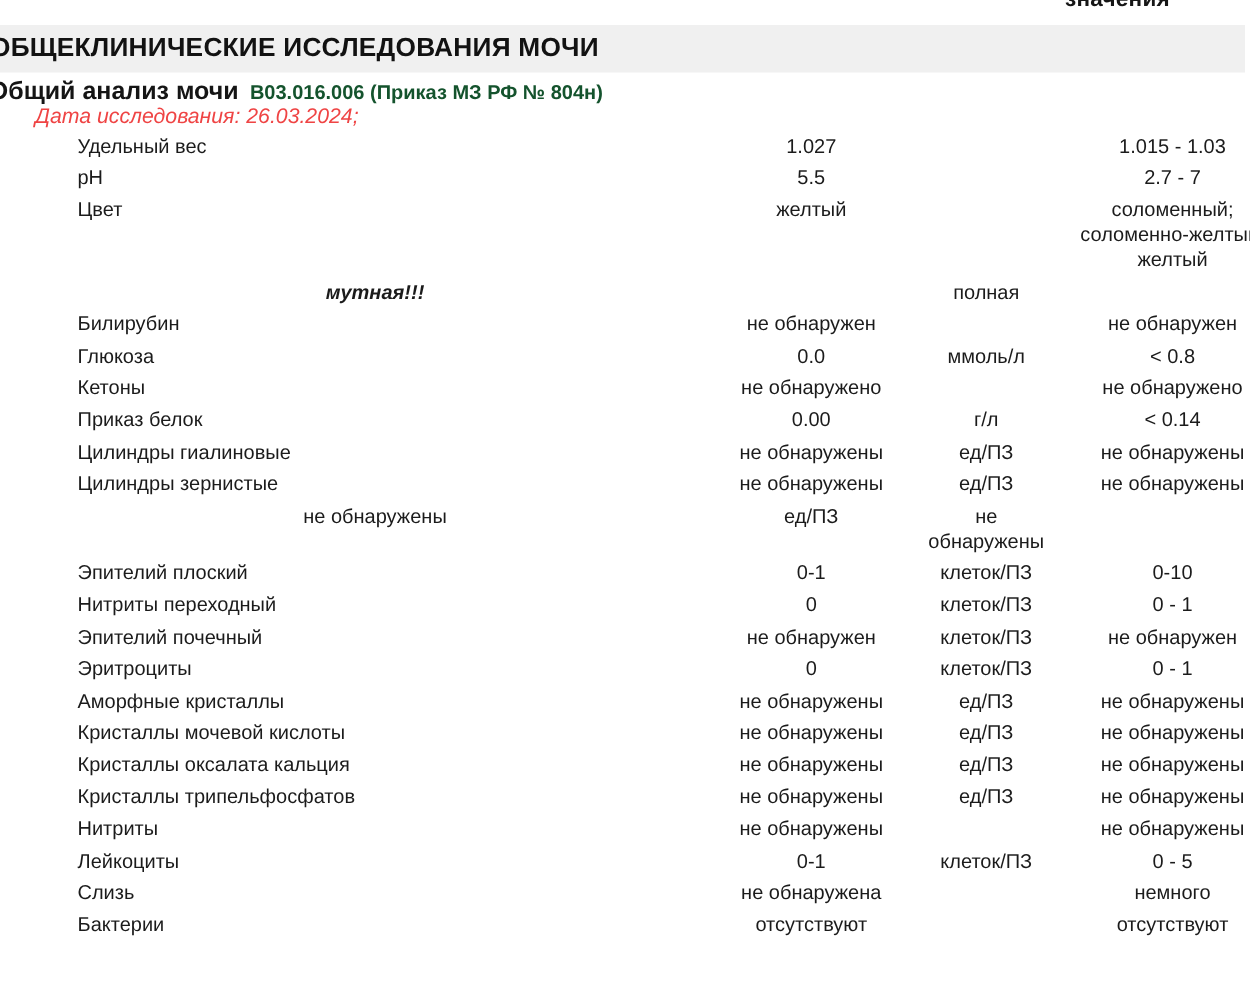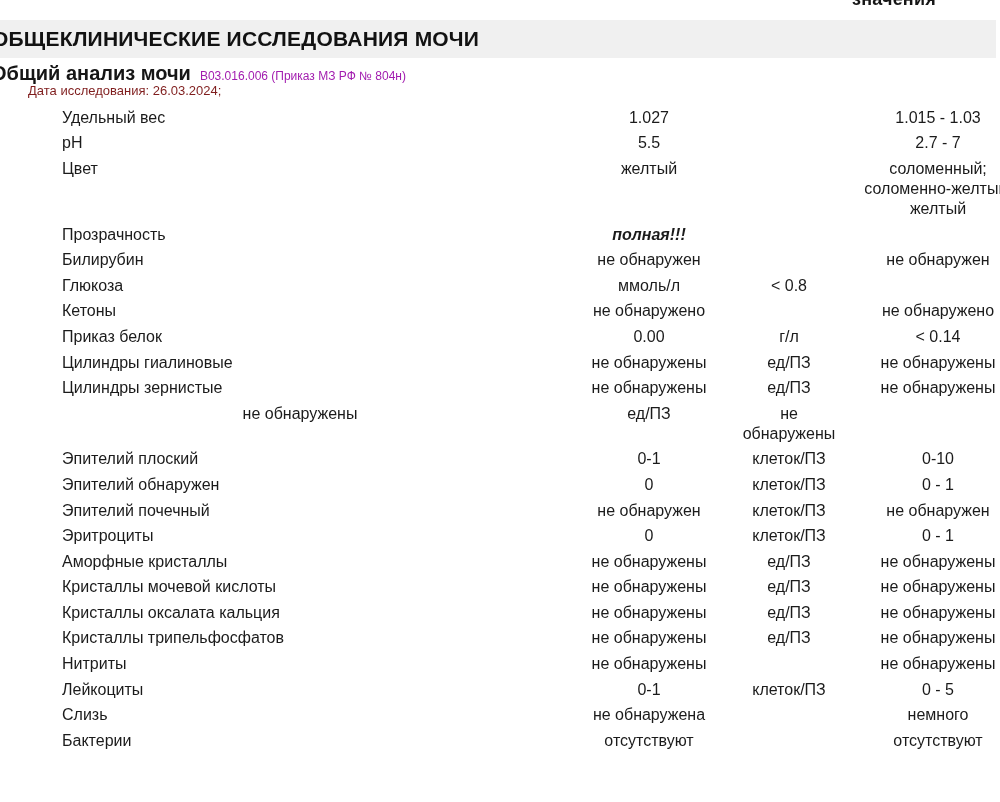--- a/index.html
+++ b/index.html
@@ -42,27 +42,27 @@
     white-space: nowrap;
   }
   .test-title {
     display: inline-block;
     margin-left: -9px;
     font-size: 20px; font-weight: bold; color: #151515;
   }
   .test-code {
     display: inline-block;
     margin-left: 9px;
-    font-size: 12px; font-weight: normal; color: #a21caf;
+    font-size: 16px; font-weight: bold; color: #14532d;
   }
 
   .date-line {
     position: absolute;
     left: 28px; top: 83px;
-    font-size: 13px; color: #7f1d1d;
+    font-size: 17px; font-style: italic; color: #ef4444;
   }
 
   .results-table {
     position: absolute;
     left: 16px; top: 105px;
     width: 996px;
     margin-left: 24px;
   }
   .row {
     display: grid;
@@ -114,35 +114,36 @@
   <div class="row">
     <div class="cell name">Цвет</div>
     <div class="cell result">желтый</div>
     <div class="cell unit"></div>
     <div class="cell ref">соломенный;
 соломенно-желтый;
 желтый</div>
   </div>
 
   <div class="row">
-    <div class="cell name">Прозрачность</div>
-    <div class="cell result emph">полная!!!</div>
-    <div class="cell unit"></div>
+    <div class="cell result emph">мутная!!!</div>
+    <div class="cell unit"></div>
+    <div class="cell ref">полная</div>
   </div>
 
   <div class="row">
     <div class="cell name">Билирубин</div>
     <div class="cell result">не обнаружен</div>
     <div class="cell unit"></div>
     <div class="cell ref">не обнаружен</div>
   </div>
 
 
   <div class="row">
     <div class="cell name">Глюкоза</div>
+    <div class="cell result">0.0</div>
     <div class="cell unit">ммоль/л</div>
     <div class="cell ref">&lt; 0.8</div>
   </div>
 
   <div class="row">
     <div class="cell name">Кетоны</div>
     <div class="cell result">не обнаружено</div>
     <div class="cell unit"></div>
     <div class="cell ref">не обнаружено</div>
   </div>
@@ -175,21 +176,21 @@
   </div>
 
   <div class="row">
     <div class="cell name">Эпителий плоский</div>
     <div class="cell result">0-1</div>
     <div class="cell unit">клеток/ПЗ</div>
     <div class="cell ref">0-10</div>
   </div>
 
   <div class="row">
-    <div class="cell name">Эпителий обнаружен</div>
+    <div class="cell name">Нитриты переходный</div>
     <div class="cell result">0</div>
     <div class="cell unit">клеток/ПЗ</div>
     <div class="cell ref">0 - 1</div>
   </div>
 
   <div class="row">
     <div class="cell name">Эпителий почечный</div>
     <div class="cell result">не обнаружен</div>
     <div class="cell unit">клеток/ПЗ</div>
     <div class="cell ref">не обнаружен</div>

